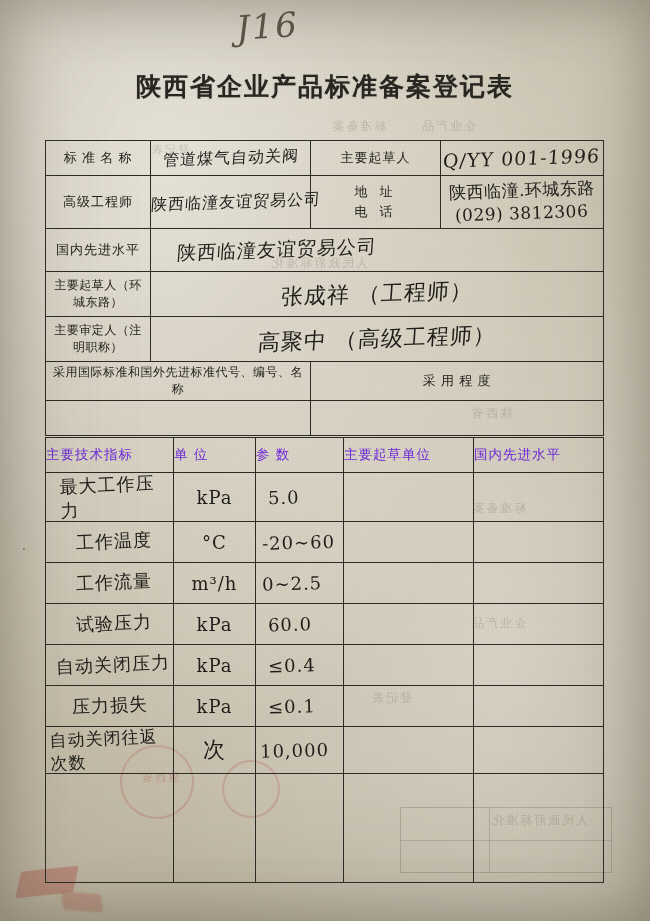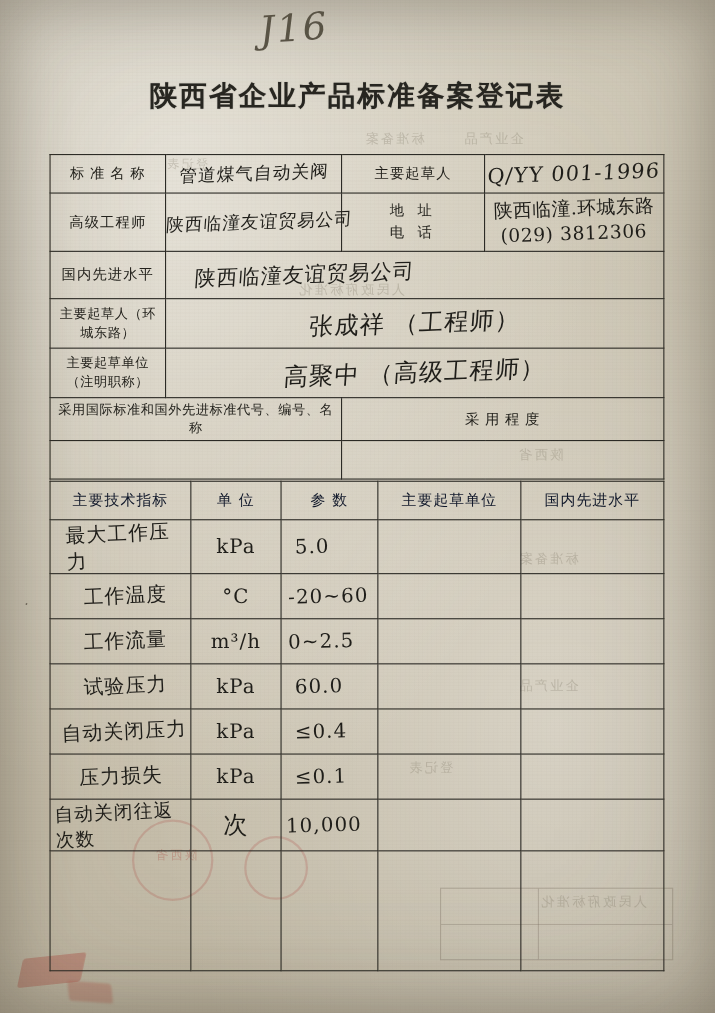--- a/index.html
+++ b/index.html
@@ -169,22 +169,21 @@
     justify-content: center;
     font-family: "DejaVu Sans", sans-serif;
     font-size: 13px;
     color: #23221d;
     letter-spacing: 4px;
   }
 
   .spec-head {
     font-family: "DejaVu Sans", sans-serif;
     font-size: 13.5px;
-    color: #0f172a;
-    text-align: center;
+    color: #6d28d9;
     letter-spacing: 1px;
   }
   .spec-name {
     font-family: "DejaVu Serif", serif;
     font-size: 18px;
     color: #1e1d19;
     padding-left: 14px;
     letter-spacing: 1px;
     display: inline-block;
     transform: rotate(-2.5deg);
@@ -344,21 +343,21 @@
         <td style="height:44px;">
           <div class="lbl lbl-sm">主要起草人（环城东路）</div>
         </td>
         <td colspan="3">
           <div class="hand hand-lg center"><span class="hand-slant">张成祥  （工程师）</span></div>
         </td>
       </tr>
 
       <tr>
         <td style="height:44px;">
-          <div class="lbl lbl-sm">主要起草单位（注明职称）</div>
+          <div class="lbl lbl-sm">主要审定人（注明职称）</div>
         </td>
         <td colspan="3">
           <div class="hand hand-lg center"><span class="hand-slant">高聚中  （高级工程师）</span></div>
         </td>
       </tr>
 
       <tr>
         <td colspan="2" style="height:30px;">
           <div class="lbl lbl-sm">采用国际标准和国外先进标准代号、编号、名称</div>
         </td>

